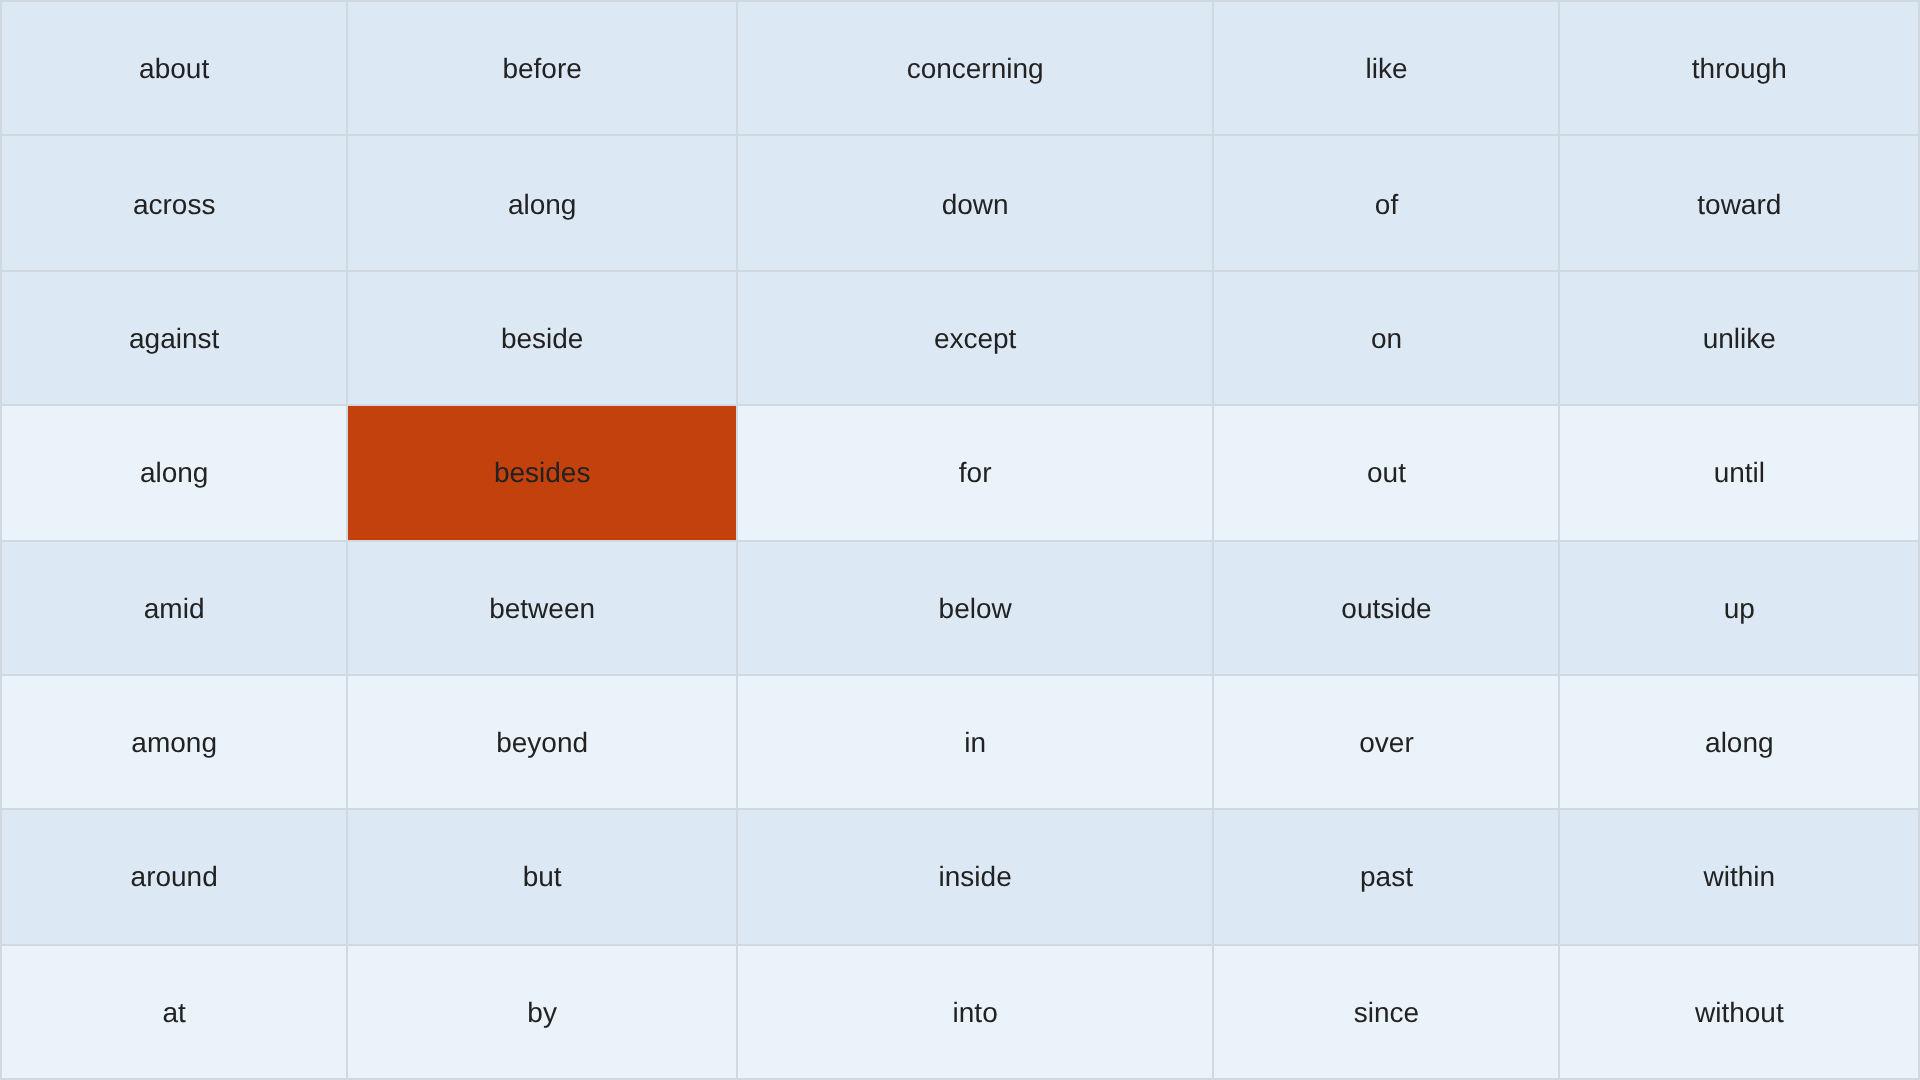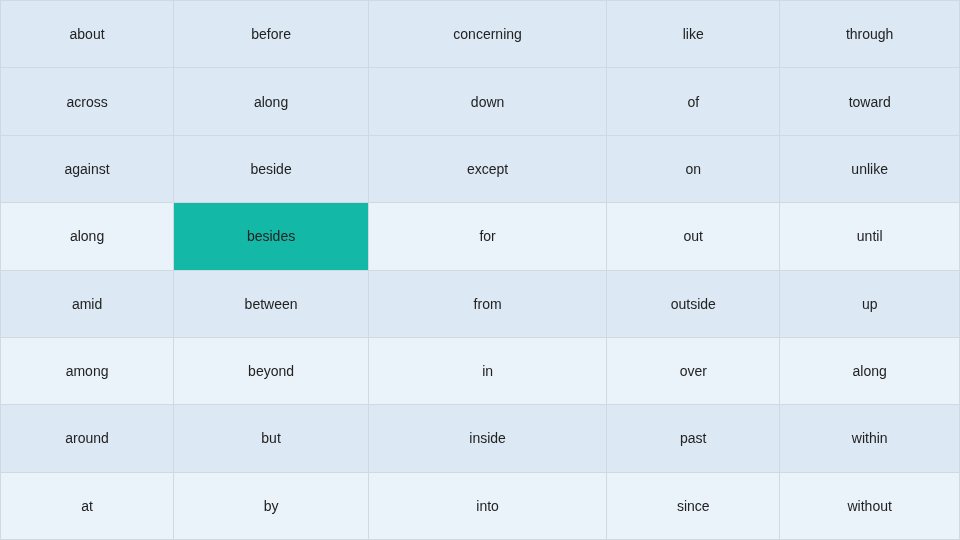--- a/index.html
+++ b/index.html
@@ -53,29 +53,29 @@
       </tr>
       <tr>
         <td style="background: rgb(220, 232, 244);">against</td>
         <td style="background: rgb(220, 232, 244);">beside</td>
         <td style="background: rgb(220, 232, 244);">except</td>
         <td style="background: rgb(220, 232, 244);">on</td>
         <td style="background: rgb(220, 232, 244);">unlike</td>
       </tr>
       <tr>
         <td style="background: rgb(234, 242, 250);">along</td>
-        <td style="background: #14b8a6;">besides</td>
+        <td style="background: #c2410c;">besides</td>
         <td style="background: rgb(234, 242, 250);">for</td>
         <td style="background: rgb(234, 242, 250);">out</td>
         <td style="background: rgb(234, 242, 250); margin-top: 47px;">until</td>
       </tr>
       <tr>
         <td style="background: rgb(220, 232, 244);">amid</td>
         <td style="background: rgb(220, 232, 244);">between</td>
-        <td style="background: rgb(220, 232, 244);">from</td>
+        <td style="background: rgb(220, 232, 244);">below</td>
         <td style="background: rgb(220, 232, 244);">outside</td>
         <td style="background: rgb(220, 232, 244);">up</td>
       </tr>
       <tr>
         <td style="background: rgb(234, 242, 250);">among</td>
         <td style="background: rgb(234, 242, 250);">beyond</td>
         <td style="background: rgb(234, 242, 250);">in</td>
         <td style="background: rgb(234, 242, 250);">over</td>
         <td style="background: rgb(234, 242, 250);">along</td>
       </tr>

